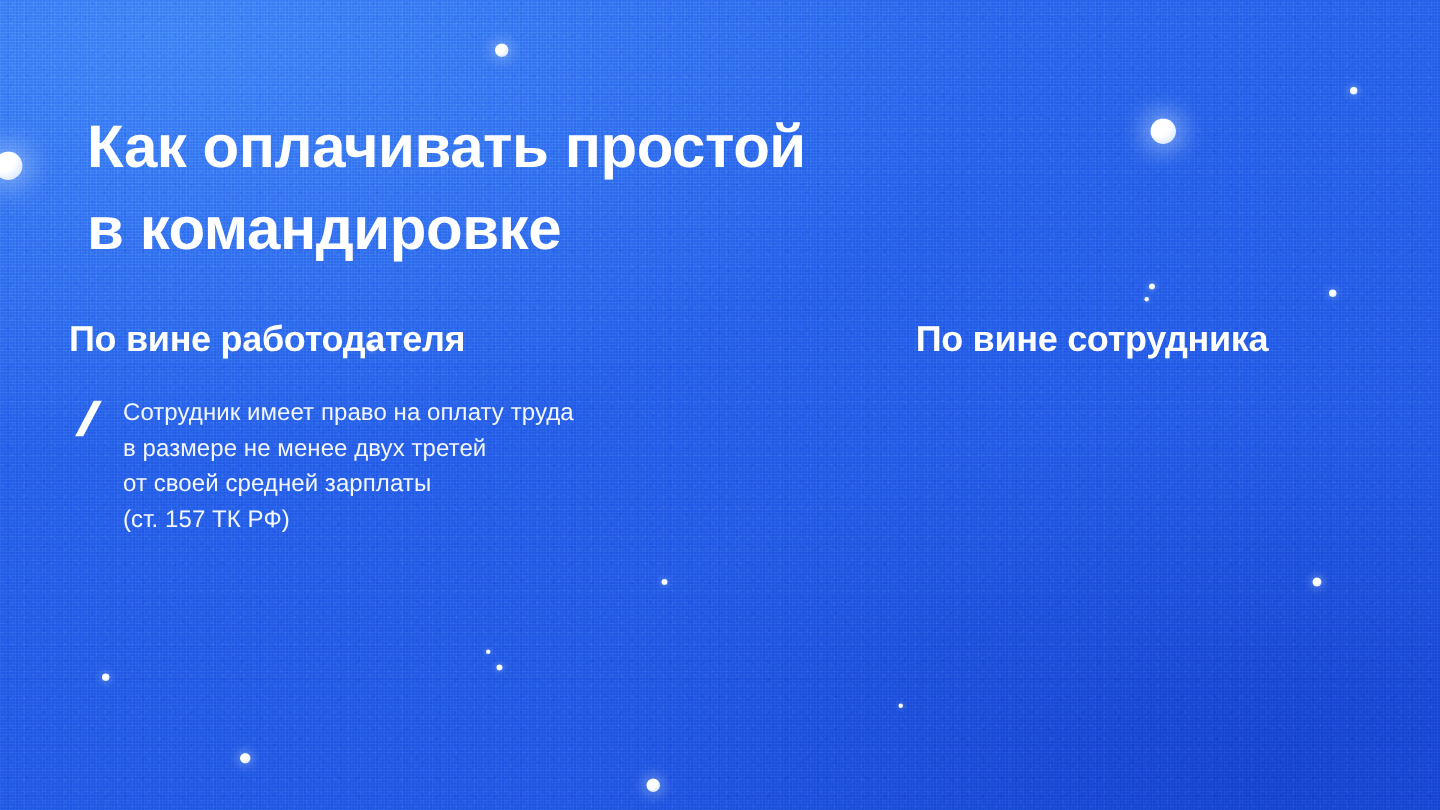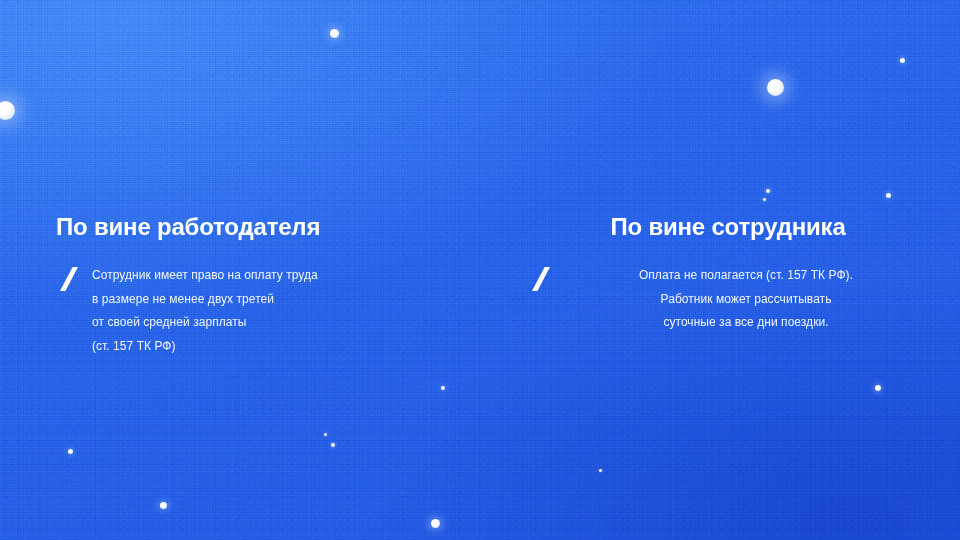--- a/index.html
+++ b/index.html
@@ -76,21 +76,21 @@
     line-height: 55px;
     letter-spacing: -0.3px;
     color: #ffffff;
     white-space: pre-line;
   }
 
   .column {
     position: absolute;
     top: 212px;
   }
-  #col-employer { left: 56px;  width: 440px; }
+  #col-employer { left: 46px;  width: 440px; }
   #col-employee { left: 528px; width: 400px; text-align: center; }
 
   .col-heading {
     font-size: 24px;
     font-weight: 700;
     line-height: 30px;
     letter-spacing: -0.2px;
     color: #ffffff;
     margin: 0 0 22px 0;
   }
@@ -103,21 +103,21 @@
   .slash-icon {
     position: absolute;
     left: 4px;
     top: 3px;
     width: 18px;
     height: 24px;
     display: block;
   }
 
   .bullet-text {
-    font-size: 12px;
+    font-size: 16px;
     font-weight: 400;
     line-height: 23.5px;
     color: #f2f6ff;
     white-space: pre-line;
     letter-spacing: 0.05px;
   }
 </style>
 </head>
 <body>
 
@@ -140,44 +140,36 @@
       <div class="particle" style="left: 67.5px; top: 448.5px; width: 5px; height: 5px; box-shadow: rgba(210, 230, 255, 0.2) 0px 0px 4.25px 1.9125px;"></div>
       <div class="particle" style="left: 331px; top: 443px; width: 4px; height: 4px; box-shadow: rgba(210, 230, 255, 0.18) 0px 0px 3.4px 1.53px;"></div>
       <div class="particle" style="left: 159.5px; top: 501.5px; width: 7px; height: 7px; box-shadow: rgba(210, 230, 255, 0.26) 0px 0px 5.95px 2.6775px;"></div>
       <div class="particle" style="left: 430.5px; top: 518.5px; width: 9px; height: 9px; box-shadow: rgba(210, 230, 255, 0.3) 0px 0px 7.65px 3.4425px;"></div>
       <div class="particle" style="left: 323.5px; top: 432.5px; width: 3px; height: 3px; box-shadow: rgba(210, 230, 255, 0.15) 0px 0px 2.55px 1.1475px;"></div>
       <div class="particle" style="left: 598.5px; top: 468.5px; width: 3px; height: 3px; box-shadow: rgba(210, 230, 255, 0.14) 0px 0px 2.55px 1.1475px;"></div>
     </div>
 
   <div id="content">
 
+    <h1 id="title">Как оплачивать простой
+в командировке</h1>
 
     <section class="column" id="col-employer">
       <h2 class="col-heading">По вине работодателя</h2>
       <div class="bullet-row">
         <span class="slash-icon">
           <svg viewBox="0 0 18 24" width="18" height="24" aria-hidden="true">
             <polygon points="12.6,0 18,0 5.4,24 0,24" fill="#ffffff"></polygon>
           </svg>
         </span>
         <p class="bullet-text">Сотрудник имеет право на оплату труда
 в размере не менее двух третей
 от своей средней зарплаты
 (ст. 157 ТК РФ)</p>
       </div>
     </section>
 
     <section class="column" id="col-employee">
       <h2 class="col-heading">По вине сотрудника</h2>
-      <div class="bullet-row">
-        <span class="slash-icon">
-          <svg viewBox="0 0 18 24" width="18" height="24" aria-hidden="true">
-            <polygon points="12.6,0 18,0 5.4,24 0,24" fill="#ffffff"></polygon>
-          </svg>
-        </span>
-        <p class="bullet-text">Оплата не полагается (ст. 157 ТК РФ).
-Работник может рассчитывать
-суточные за все дни поездки.</p>
-      </div>
     </section>
 
   </div>
 </div>
 
 </body></html>

